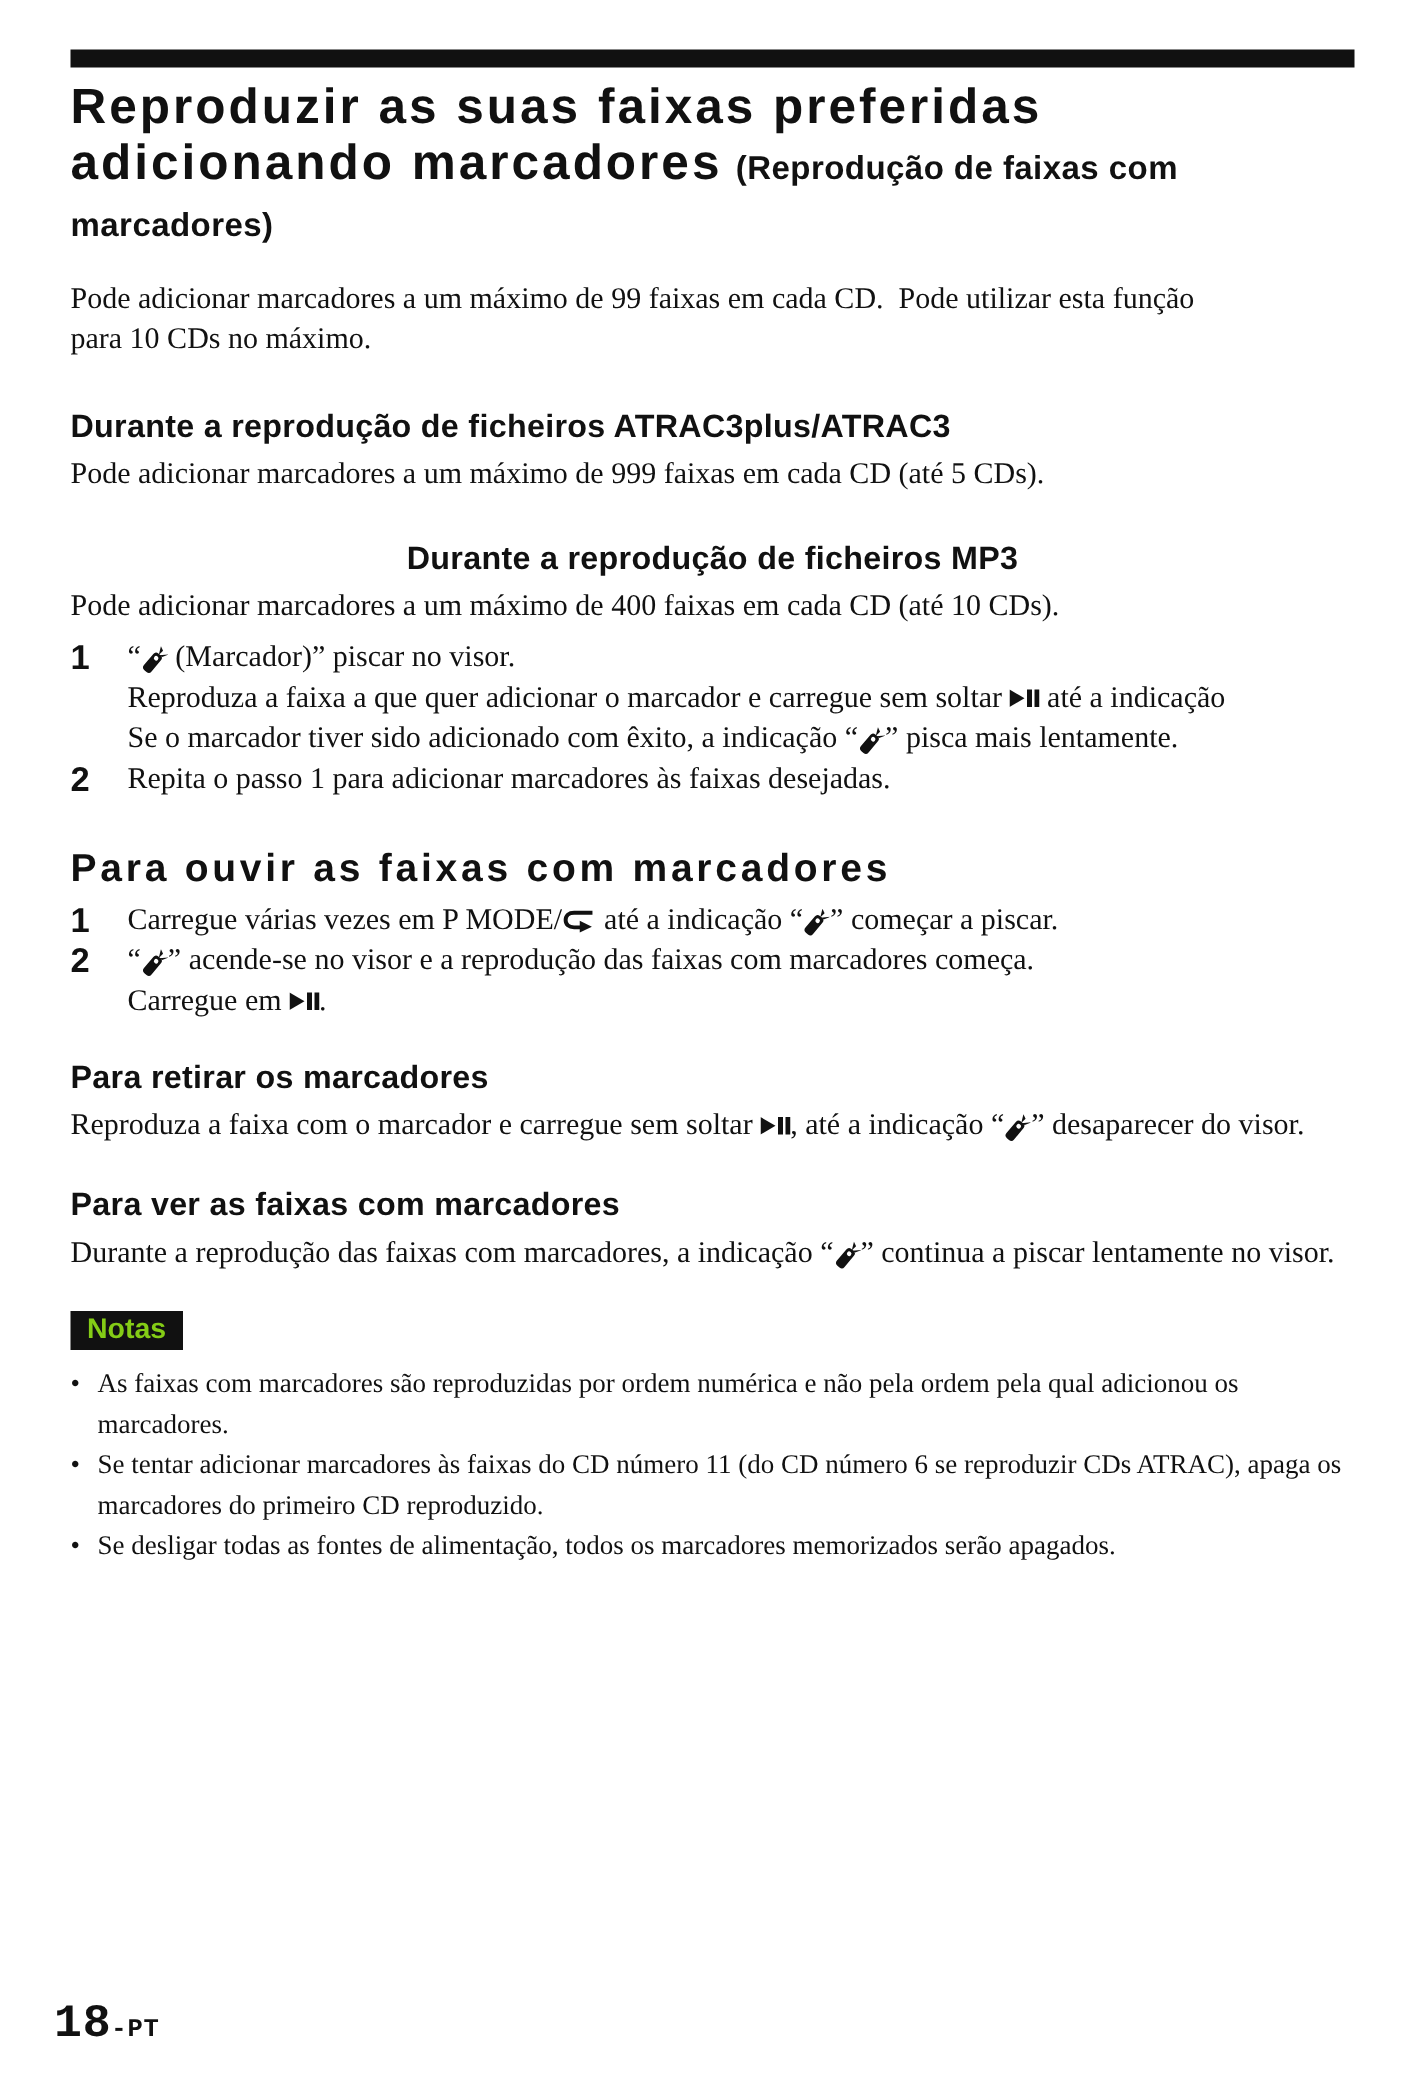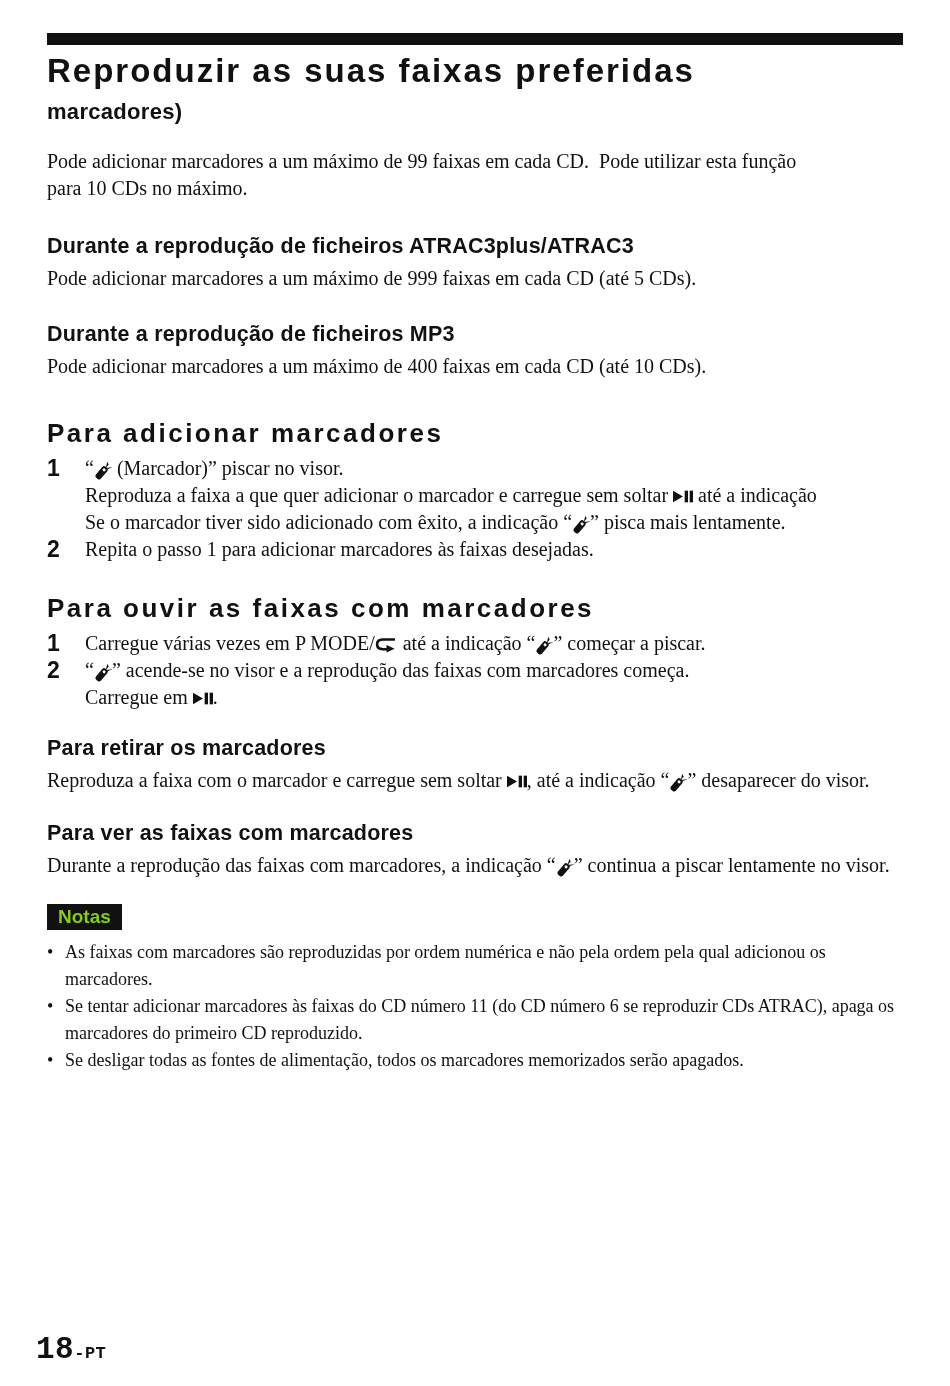--- a/index.html
+++ b/index.html
@@ -26,21 +26,21 @@
                   font-family: "Liberation Sans", sans-serif; font-weight: bold; }
 
   .body-text { font-size: 20px; line-height: 27px; }
   .intro { margin-top: 23px; white-space: pre-wrap; }
 
   .h-sub {
     font-family: "Liberation Sans", sans-serif; font-weight: bold;
     font-size: 21.5px; line-height: 24px; letter-spacing: 0.2px;
   }
   .mt-sub1 { margin-top: 32px; }
-  .mt-sub2 { margin-top: 30px; }
+  .mt-sub2 { margin-top: 30px; text-align: center; }
   .sub-body { margin-top: 7px; }
 
   .h-big {
     font-family: "Liberation Sans", sans-serif; font-weight: bold;
     font-size: 26px; line-height: 29px; letter-spacing: 2.5px;
   }
   .mt-add { margin-top: 39px; }
   .mt-listen { margin-top: 31px; }
   .mt-remove { margin-top: 25px; }
   .mt-view { margin-top: 27px; }
@@ -88,33 +88,36 @@
 </style>
 </head>
 <body>
 
 <div class="page">
 
   <div class="rule"></div>
 
   <h1 class="title">
     <div class="title-big">Reproduzir as suas faixas preferidas</div>
+    <div>
+      <span class="title-big">adicionando marcadores</span>
+      <span class="title-paren">(Reprodução de faixas com</span>
+    </div>
     <div class="title-paren2">marcadores)</div>
   </h1>
 
   <p class="body-text intro">Pode adicionar marcadores a um máximo de 99 faixas em cada CD.  Pode utilizar esta função
 para 10 CDs no máximo.</p>
 
   <h2 class="h-sub mt-sub1">Durante a reprodução de ficheiros ATRAC3plus/ATRAC3</h2>
   <p class="body-text sub-body">Pode adicionar marcadores a um máximo de 999 faixas em cada CD (até 5 CDs).</p>
 
   <h2 class="h-sub mt-sub2">Durante a reprodução de ficheiros MP3</h2>
   <p class="body-text sub-body">Pode adicionar marcadores a um máximo de 400 faixas em cada CD (até 10 CDs).</p>
 
-  <h2 class="h-big mt-add">Para adicionar marcadores</h2>
   <div class="steps">
     <div class="step">
       <span class="step-num">1</span>
       <div class="step-body">
         <div><span>“</span><svg class="i-bm" viewBox="0 0 18 22">
               <g class="ink" transform="rotate(40 9 11)">
                 <rect x="5.8" y="6" width="6.6" height="14.5" rx="2.4"></rect>
                 <path d="M9 6.6 L6.4 1.2 L9.4 2.6 Z"></path>
                 <path d="M9.4 6.6 L14.2 1.6 L11.6 6.2 Z"></path>
                 <circle cx="9.1" cy="9.4" r="1.5" fill="#fff"></circle>

